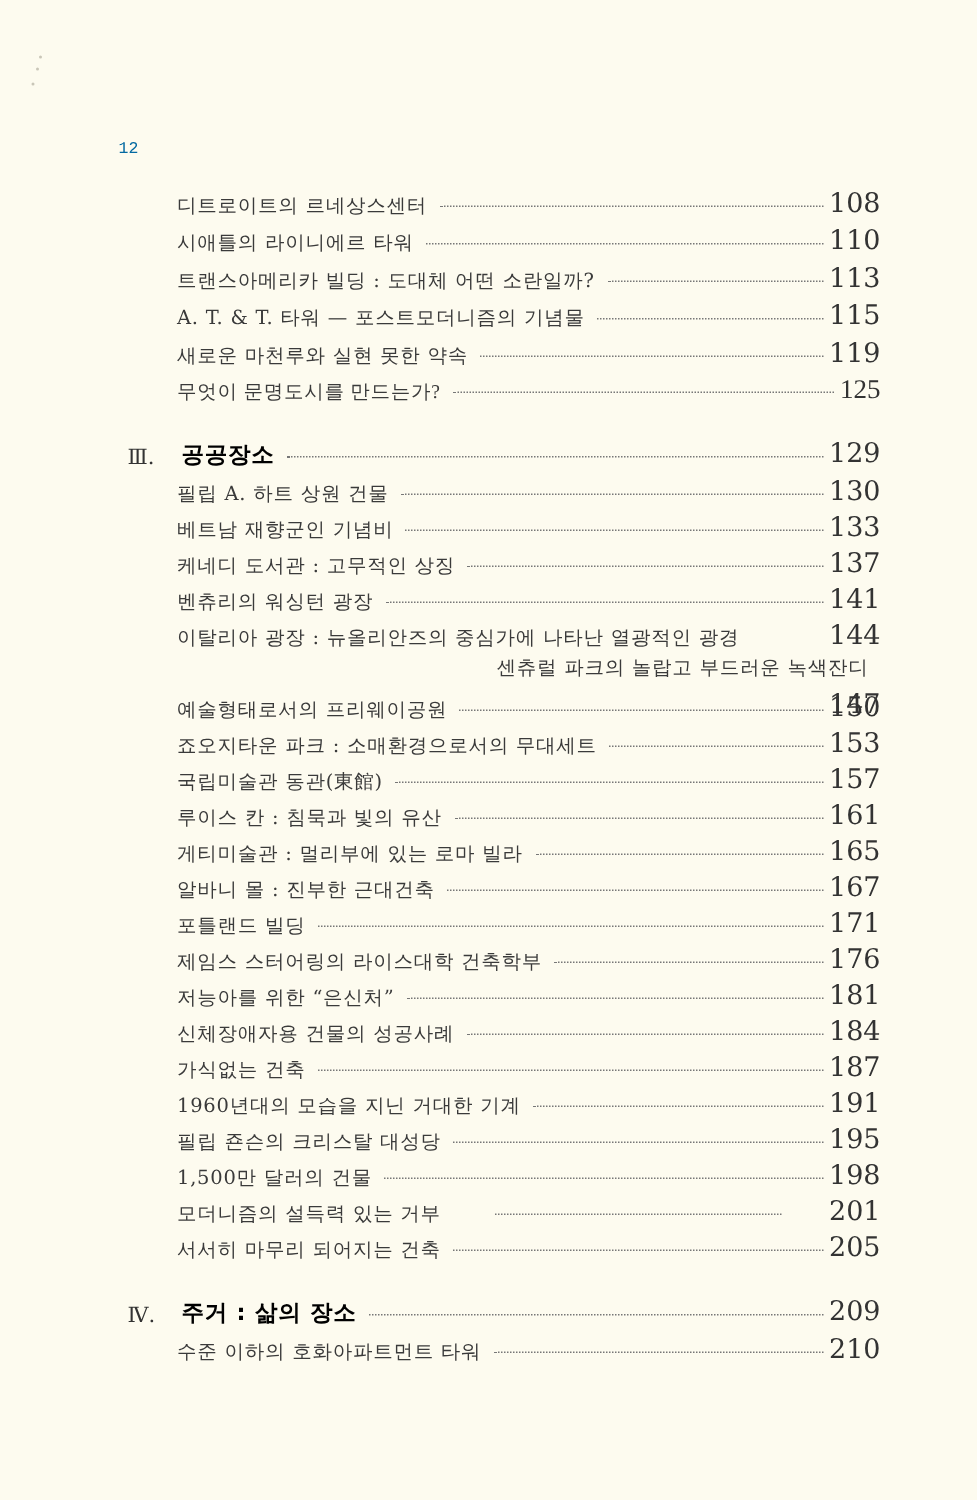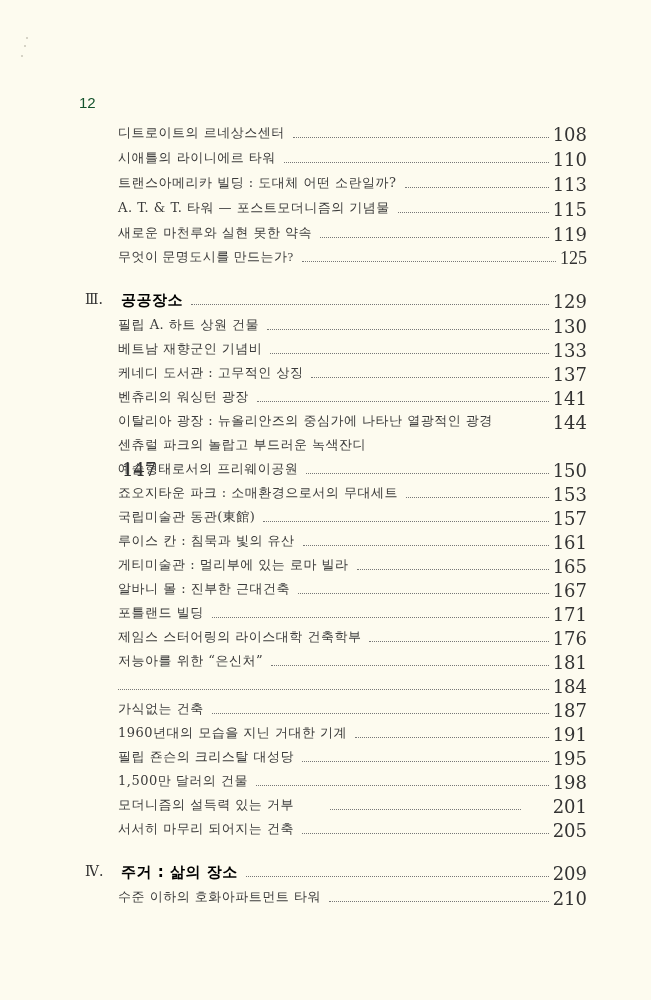--- a/index.html
+++ b/index.html
@@ -12,23 +12,23 @@
     background: #fdfbef;
     position: relative;
     overflow: hidden;
     font-family: "DejaVu Serif", "Liberation Serif", serif;
     color: #3a3a3a;
   }
   .page-number {
     position: absolute;
     left: 79px;
     top: 94px;
-    font-family: Liberation Sans, sans-serif;
-    font-size: 15px;
-    color: #14532d;
+    font-family: Liberation Mono, monospace;
+    font-size: 11px;
+    color: #0369a1;
   }
   .specks {
     position: absolute;
     left: 18px;
     top: 35px;
     width: 30px;
     height: 30px;
   }
   .speck {
     position: absolute;
@@ -39,21 +39,21 @@
   }
   .toc {
     position: absolute;
     left: 0;
     top: 0;
     width: 651px;
   }
   .row {
     position: absolute;
     display: flex;
-    align-items: flex-start;
+    align-items: flex-end;
     height: 22px;
     font-size: 13px;
     white-space: nowrap;
   }
   .row.entry {
     left: 118px;
     width: 469px;
   }
   .row.section {
     left: 85px;
@@ -211,20 +211,21 @@
     <span class="label">제임스 스터어링의 라이스대학 건축학부</span>
     <span class="leader"></span>
     <span class="page">176</span>
   </div>
   <div class="row entry" style="top:652px;">
     <span class="label">저능아를 위한 “은신처”</span>
     <span class="leader"></span>
     <span class="page">181</span>
   </div>
   <div class="row entry" style="top:676px;">
+    <span class="label">신체장애자용 건물의 성공사례</span>
     <span class="leader"></span>
     <span class="page">184</span>
   </div>
   <div class="row entry" style="top:700px;">
     <span class="label">가식없는 건축</span>
     <span class="leader"></span>
     <span class="page">187</span>
   </div>
   <div class="row entry" style="top:724px;">
     <span class="label">1960년대의 모습을 지닌 거대한 기계</span>

